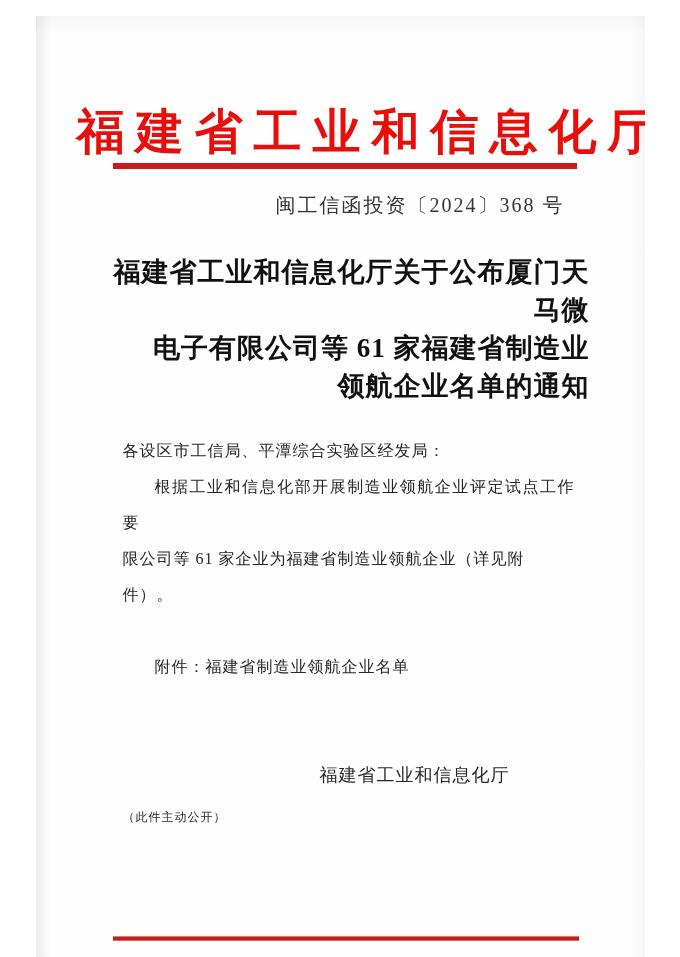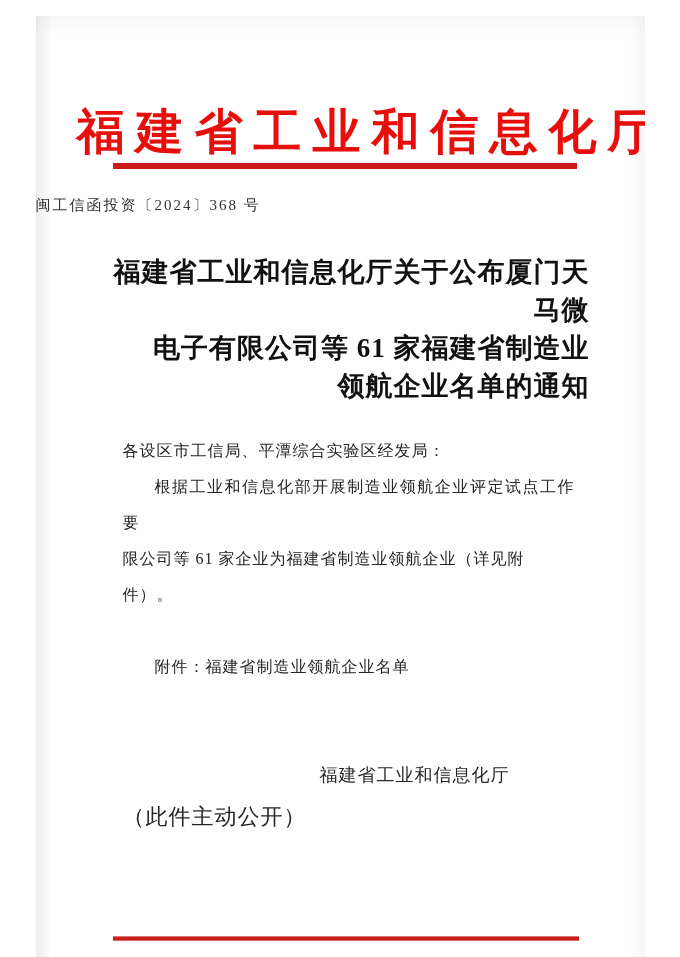--- a/index.html
+++ b/index.html
@@ -37,22 +37,22 @@
     white-space: nowrap;
   }
   .double-rule {
     margin: 3px 68px 0 77px;
     height: 3px;                      
     border-top: 4px solid var(--rule_red);
     border-bottom: 2px solid var(--rule_red);
   }
   .doc-number {
     margin: 24px 80px 0 0;
-    text-align: left;
-    font-size: 15px;
+    text-align: right;
+    font-size: 20px;
     line-height: 24px;
     letter-spacing: 2px;
     color: #333333;
   }
   .title-block {
     margin: 36px 55px 0;
     text-align: right;
     font-weight: bold;
     font-size: 27px;
     line-height: 38px;
@@ -75,21 +75,21 @@
   .signature-block {
     margin: 72px 80px 0 auto;
     width: 300px;
     text-align: center;
     font-size: 18px;
     line-height: 36px;
     letter-spacing: 1px;
   }
   .disclosure-note {
     margin: 6px 70px 0 87px;
-    font-size: 22px;
+    font-size: 12px;
     line-height: 36px;
     letter-spacing: 1px;
   }
   .footer-rule {
     margin: 101px 66px 0 77px;
     height: 5px;
     background: linear-gradient(180deg, #eaa5a2 0%, var(--footer_rule_red) 30%, var(--footer_rule_red) 75%, #e09b98 100%);
   }
 </style>
 </head>

